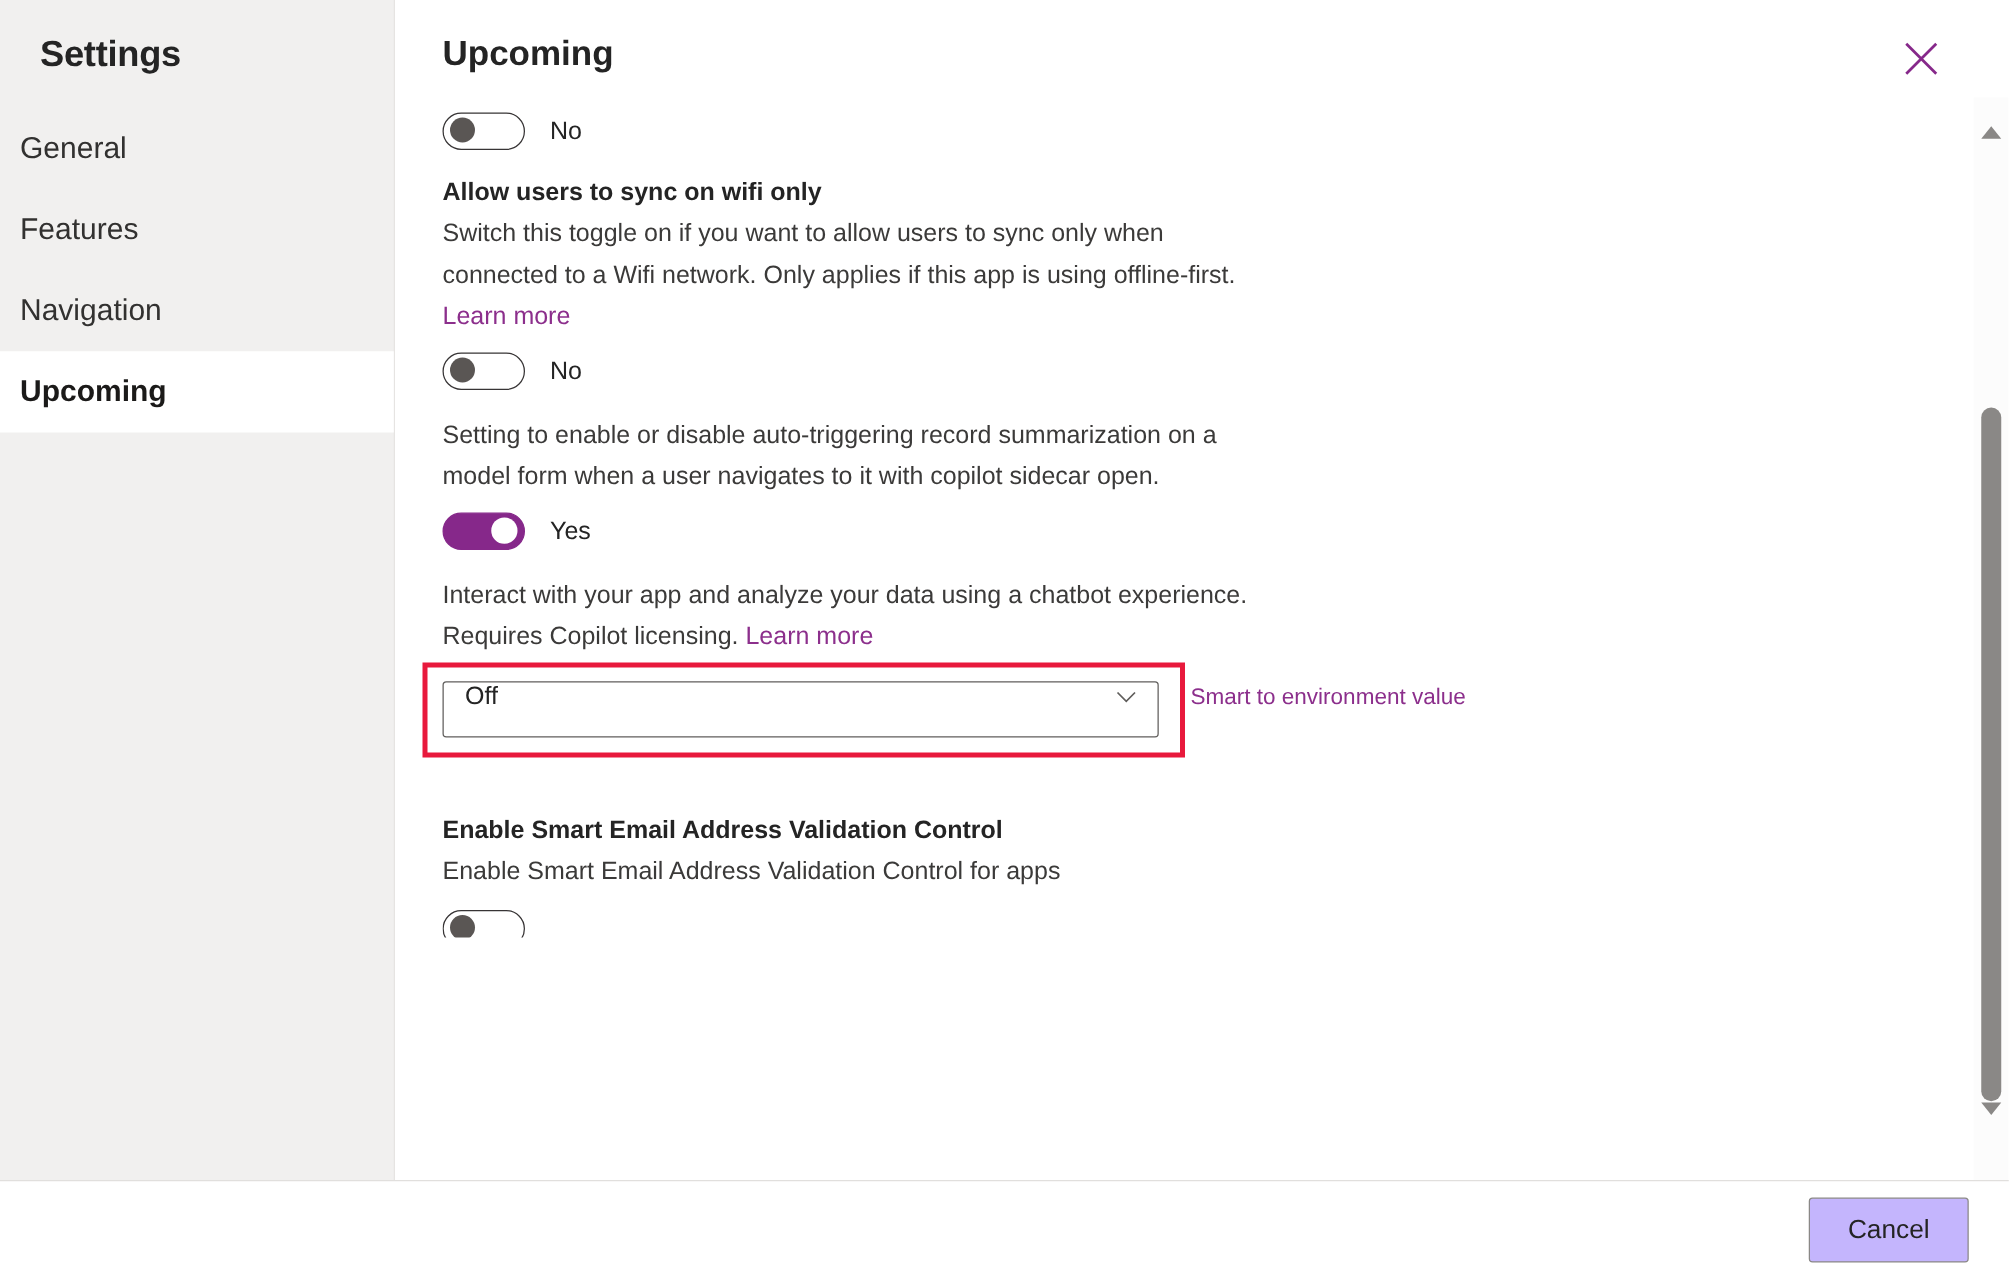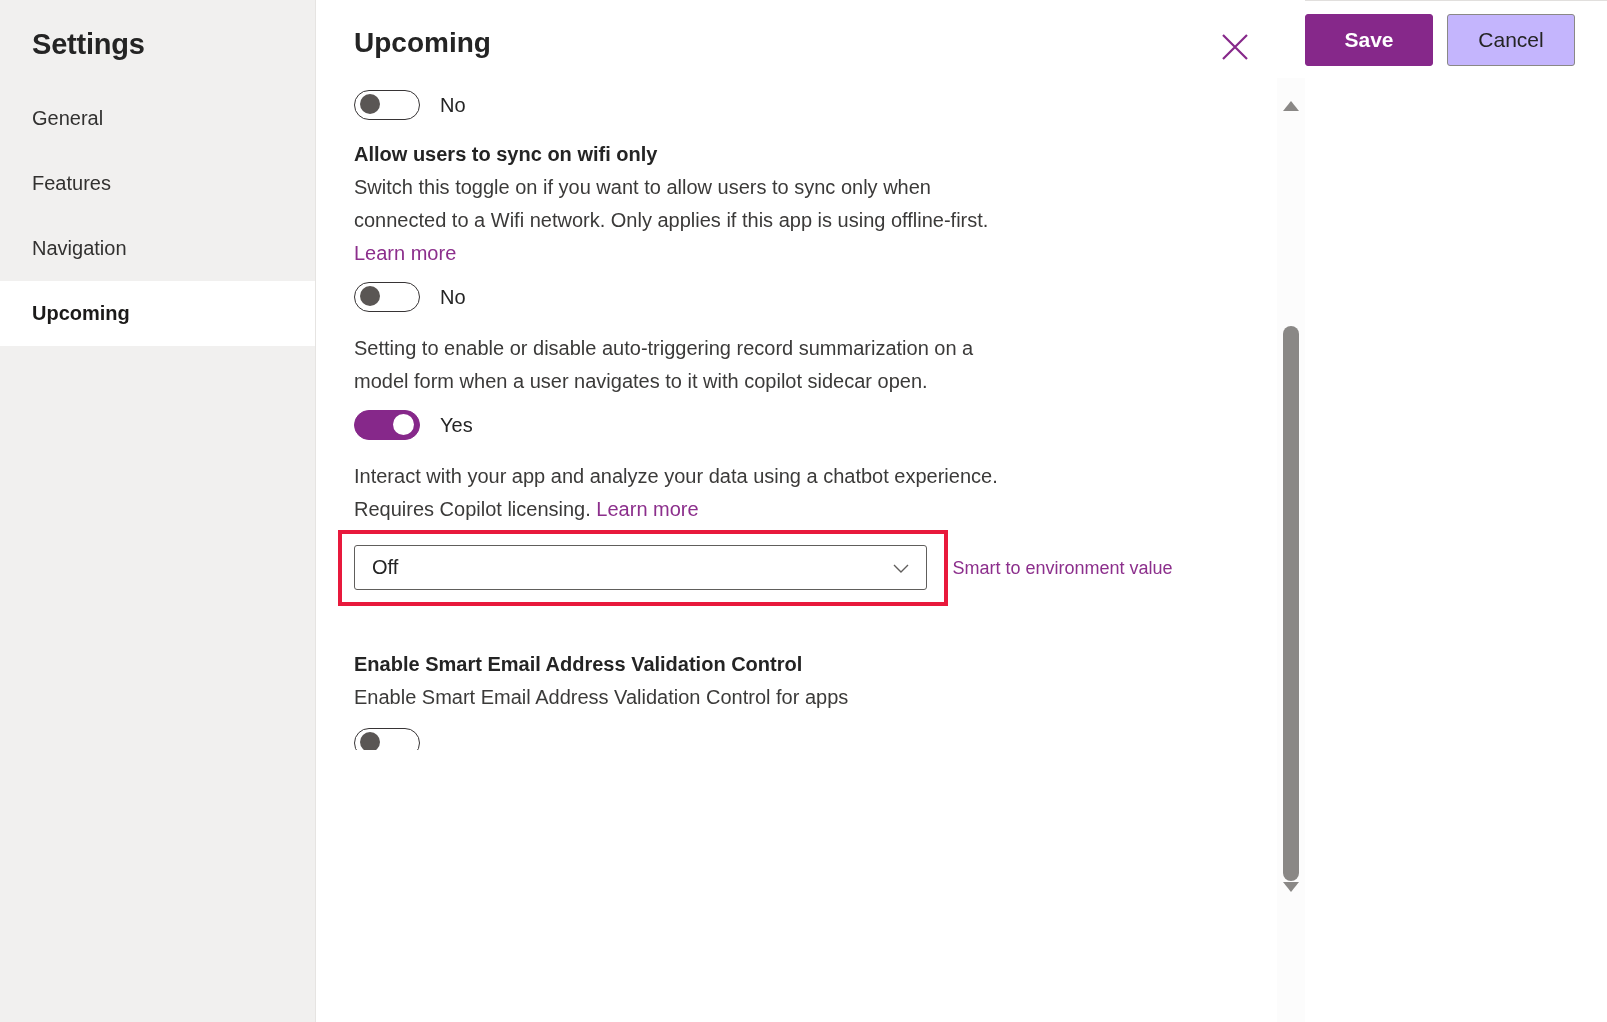--- a/index.html
+++ b/index.html
@@ -14,21 +14,21 @@
     font-family: "Liberation Sans", sans-serif;
     color: #242424;
     -webkit-font-smoothing: antialiased;
   }
 
   .dialog {
     position: relative;
     width: 1607px;
     height: 1022px;
     display: flex;
-    flex-direction: row;
+    flex-direction: column;
     background: #ffffff;
   }
 
   .dialog-body {
     position: relative;
     flex: 1 1 auto;
     display: flex;
     min-height: 0;
     overflow: hidden;
   }
@@ -50,23 +50,23 @@
     padding: 24px 0 0 32px;
     line-height: 40px;
   }
   .sidebar-nav {
     margin-top: 22px;
   }
   .sidebar-item {
     height: 65px;
     display: flex;
     align-items: center;
-    padding-left: 32px;
-    box-sizing: border-box;
-    font-size: 20px;
+    padding-left: 16px;
+    box-sizing: border-box;
+    font-size: 24px;
     color: #323130;
     cursor: pointer;
     background: transparent;
   }
   .sidebar-item.selected {
     background: #ffffff;
     font-weight: 700;
     color: #1b1a19;
   }
 
@@ -198,21 +198,21 @@
     width: 610px;
   }
   .dropdown {
     width: 573px;
     height: 45px;
     border: 1px solid #605e5c;
     border-radius: 3px;
     box-sizing: border-box;
     background: #ffffff;
     display: flex;
-    align-items: center;
+    align-items: flex-start;
     justify-content: space-between;
     padding: 0 14px 0 17px;
     cursor: pointer;
     font-size: 20px;
     color: #242424;
   }
   .dropdown-chevron { display: flex; align-items: center; }
 
   .reset-link {
     display: inline-block;
@@ -410,17 +410,16 @@
           <svg width="18" height="12" viewBox="0 0 18 12" aria-hidden="true">
             <path d="M9 11 L1 1 L17 1 Z" fill="#8a8886"></path>
           </svg>
         </div>
       </div>
 
     </main>
   </div>
 
   <div class="footer">
-    <button class="btn btn-primary">Save</button>
     <button class="btn btn-secondary">Cancel</button>
   </div>
 
 </div>
 
 </body></html>

